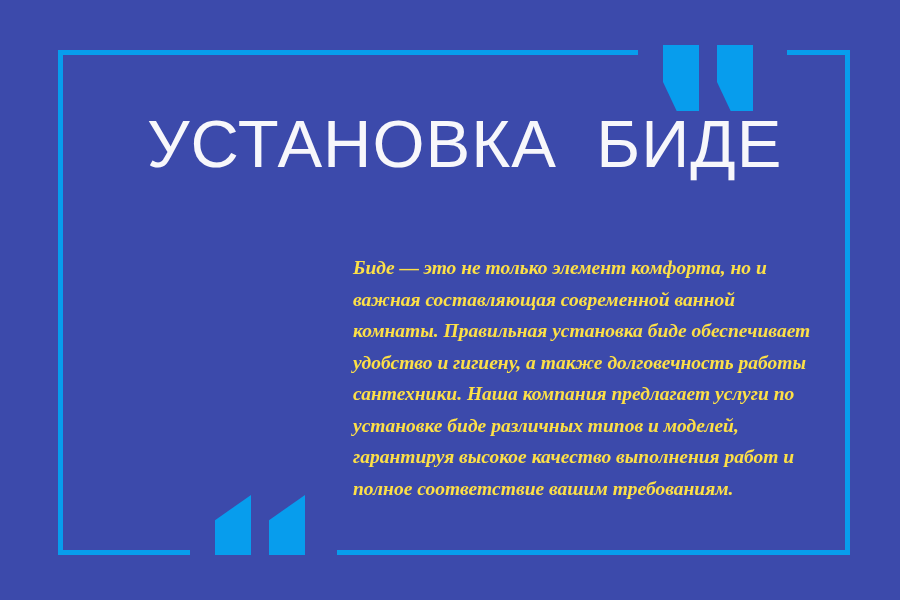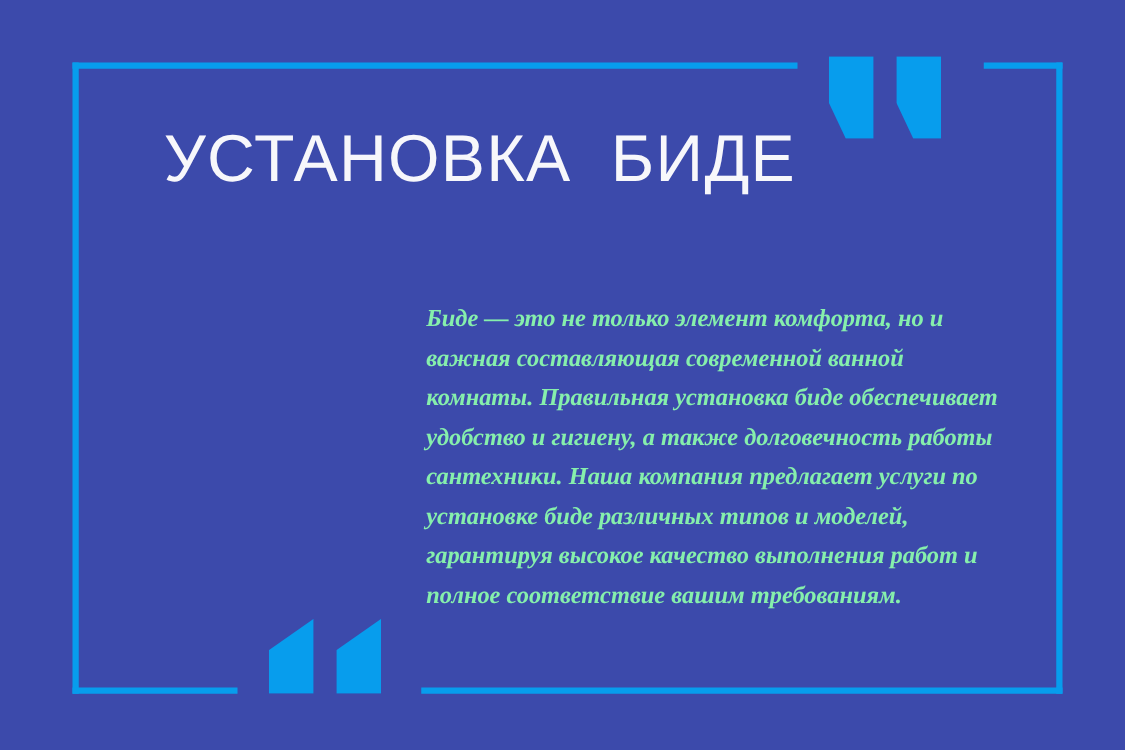--- a/index.html
+++ b/index.html
@@ -64,43 +64,43 @@
     width: 36px;
     height: 60px;
     clip-path: polygon(100% 0, 100% 100%, 0 100%, 0 42%);
   }
 
   
   #headline {
     position: absolute;
     left: 131px;
     top: 92px;
-    margin: 0;
+    margin: 16px;
     font-family: "Liberation Sans", sans-serif;
     font-weight: 400;
-    font-size: 53px;
+    font-size: 67px;
     line-height: 72px;
     letter-spacing: 1px;
     color: #f7f7fb;
     white-space: pre;
   }
 
   
   #body-copy {
     position: absolute;
     left: 341px;
     top: 240px;
     width: 470px;
-    margin: 0;
+    margin: 12px;
     font-family: "Liberation Serif", "DejaVu Serif", serif;
     font-style: italic;
     font-weight: 700;
     font-size: 19.5px;
     line-height: 31.5px;
-    color: #86efac;
+    color: #fde047;
     text-align: left;
   }
 </style>
 </head>
 <body>
 
 <div id="poster">
 
   <div>
     <div class="frame-seg frame-top-left"></div>

